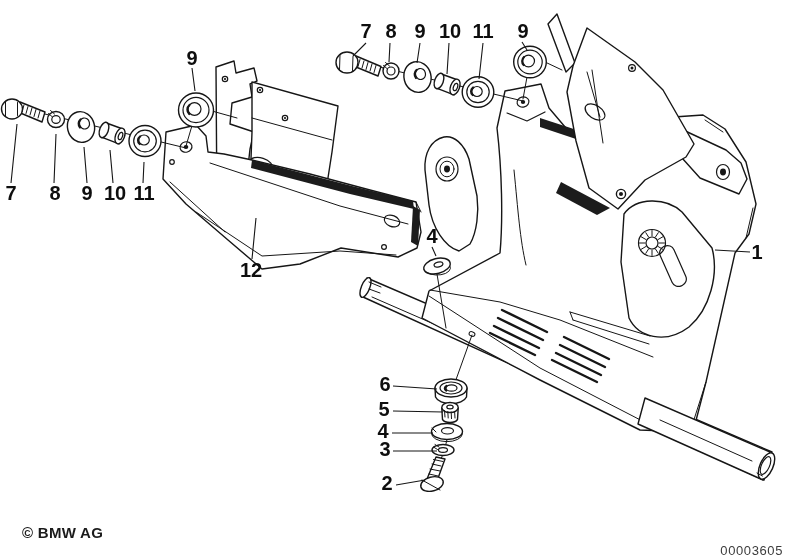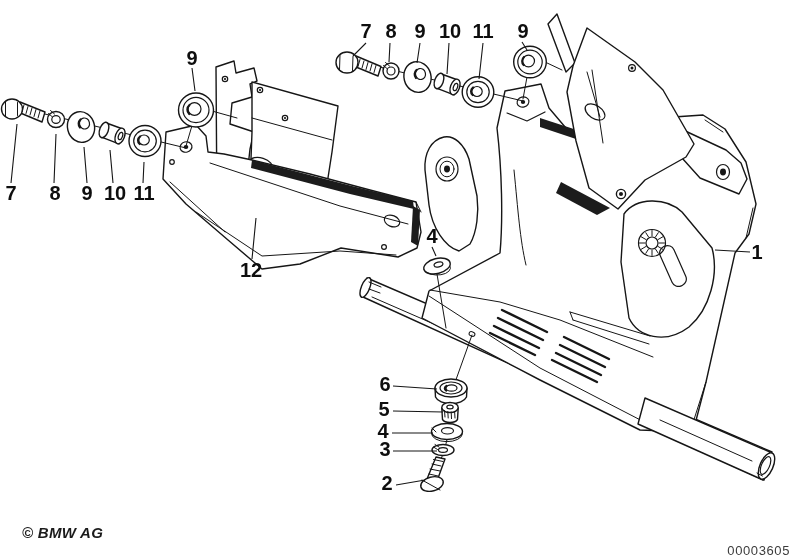--- a/index.html
+++ b/index.html
@@ -10,22 +10,22 @@
   .ln{fill:none;stroke:#161616;stroke-width:1.2;stroke-linejoin:round;stroke-linecap:round;}
   .thin{stroke-width:1;}
   .thick{stroke-width:2.2;}
   .dark{fill:#1c1c1c;stroke:none;}
   .dot{fill:#161616;stroke:none;}
   .vent{fill:none;stroke:#161616;stroke-width:2.4;stroke-linecap:round;}
   .leader{fill:none;stroke:#161616;stroke-width:1.1;}
   .callout{font-family:"Liberation Sans",sans-serif;font-weight:700;font-size:20px;
            fill:#0e0e0e;text-anchor:middle;}
   .copyright{position:absolute;left:22px;top:524px;font-size:15px;font-weight:700;
-             color:#1b1b1b;letter-spacing:0.3px;font-style:italic;}
-  .imgnum{position:absolute;right:9px;top:543px;font-size:13px;color:#3c3c3c;
+             color:#1b1b1b;letter-spacing:0.3px;}
+  .imgnum{position:absolute;right:16px;top:543px;font-size:13px;color:#3c3c3c;
           letter-spacing:0.6px;margin-left:20px;}
 </style>
 </head>
 <body>
 
 <div class="stage">
 <svg width="799" height="559" viewBox="0 0 799 559">
 
   <g>
     <path class="s" d="M367,278 L772,452 L764,480 L363,297 Z"></path>

